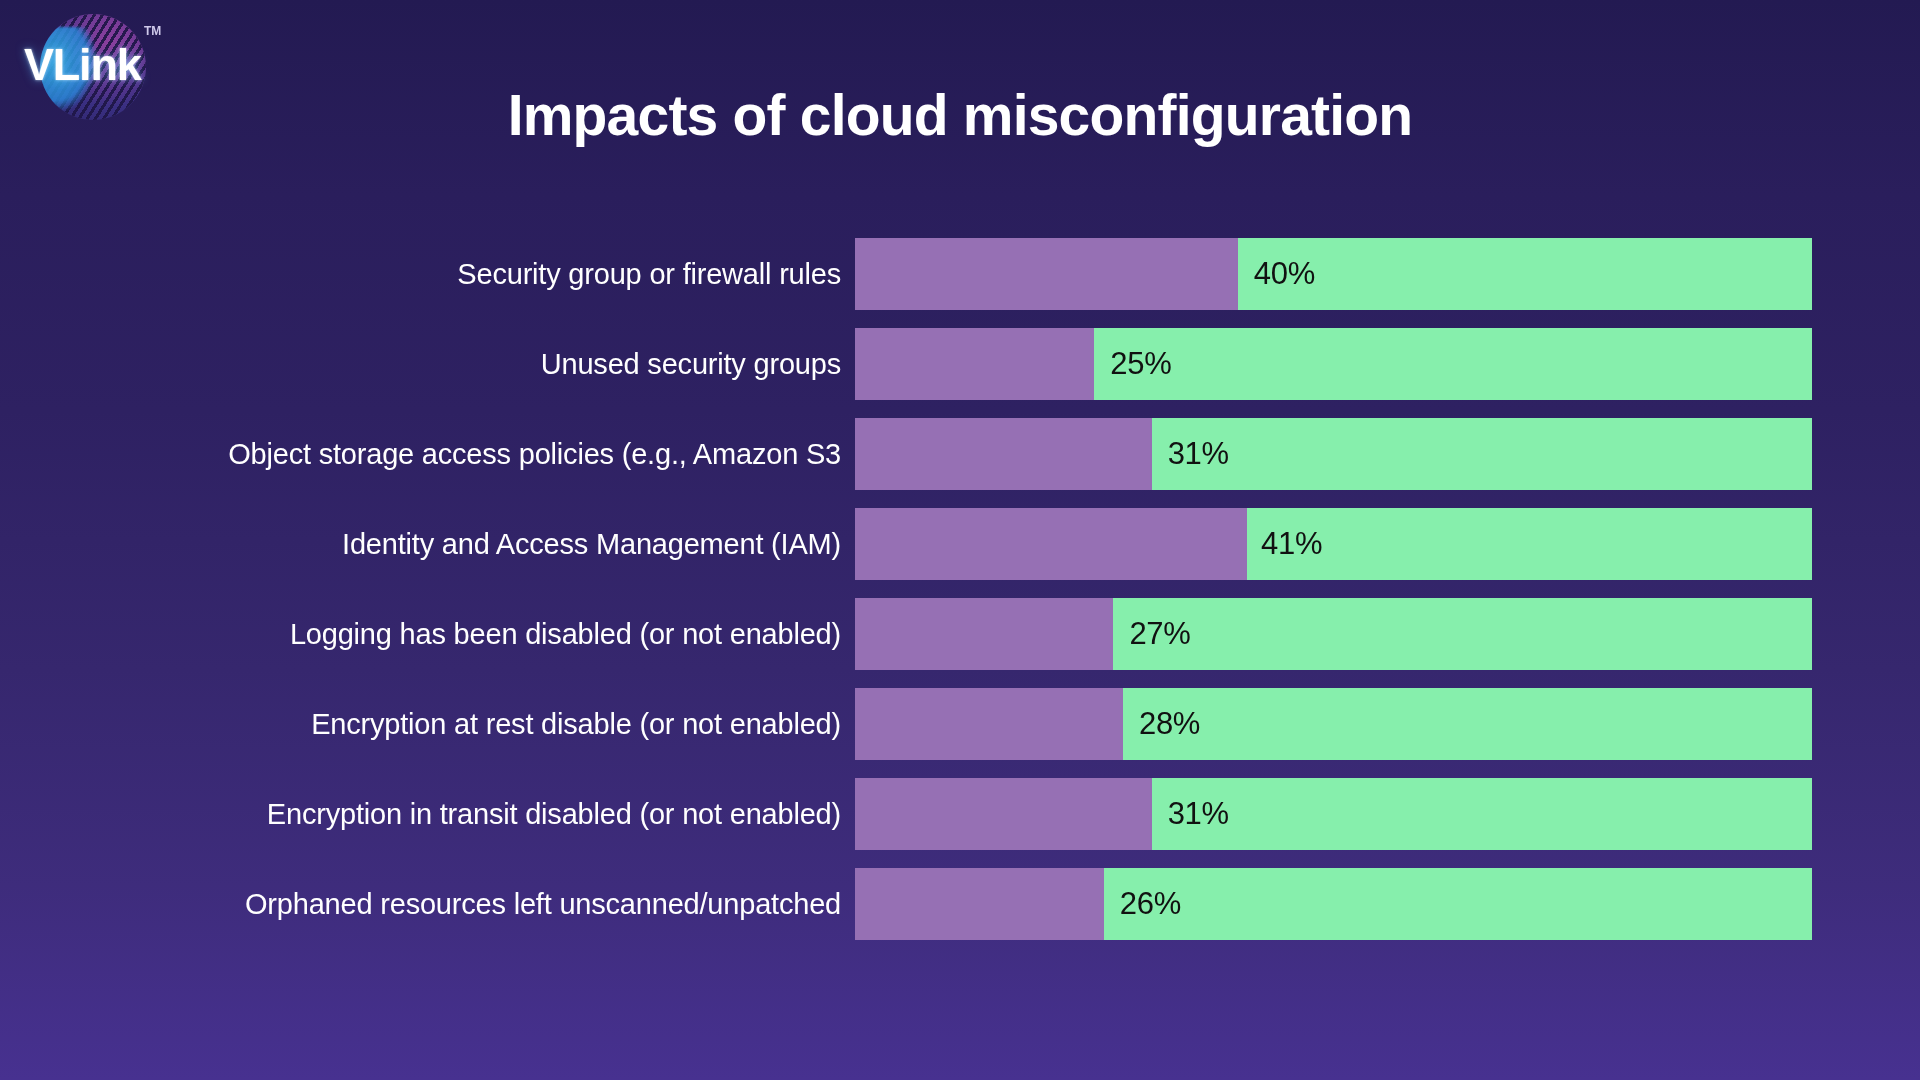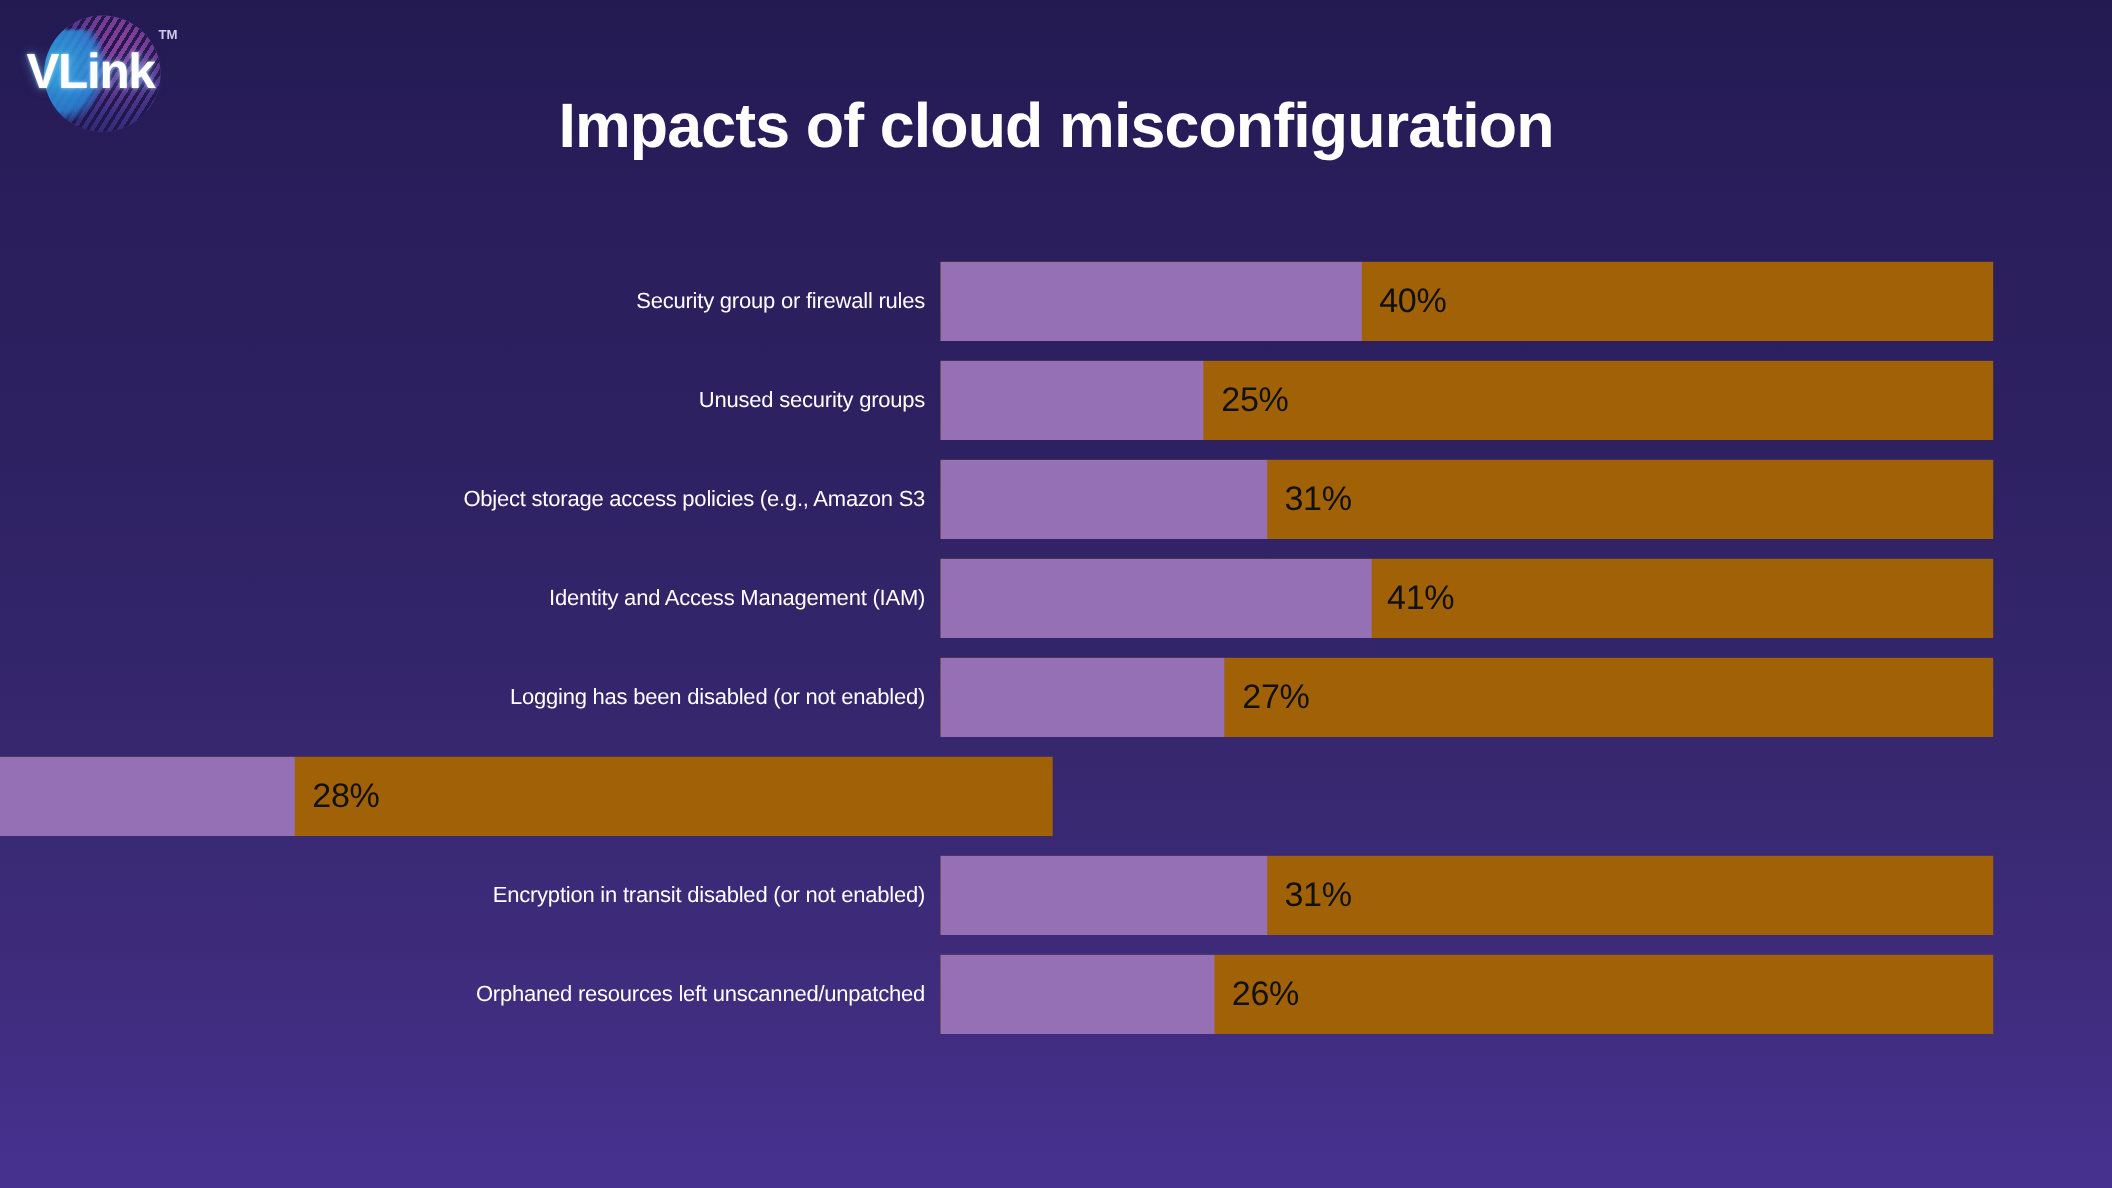--- a/index.html
+++ b/index.html
@@ -108,30 +108,30 @@
   .row {
     display: flex;
     align-items: center;
     height: 72px;
     margin-bottom: 18px;
   }
   .row-label {
     width: 855px;
     padding-right: 14px;
     text-align: right;
-    font-size: 20px;
+    font-size: 29px;
     color: #ffffff;
     white-space: nowrap;
     letter-spacing: -0.2px;
   }
   .track {
     position: relative;
     width: 957px;
     height: 72px;
-    background: #a16207;
+    background: #86efac;
     overflow: hidden;
   }
   .fill {
     position: absolute;
     left: 0;
     top: 0;
     height: 100%;
     background: #9670b4;
   }
   .value {
@@ -187,20 +187,21 @@
       </div>
     </div>
     <div class="row">
       <div class="row-label">Logging has been disabled (or not enabled)</div>
       <div class="track">
         <div class="fill" style="width: 258.39px; background: rgb(150, 112, 180);"></div>
         <div class="value" style="left: 258.39px; text-align: center;">27%</div>
       </div>
     </div>
     <div class="row">
+      <div class="row-label">Encryption at rest disable (or not enabled)</div>
       <div class="track">
         <div class="fill" style="width: 267.96px; background: rgb(150, 112, 180);"></div>
         <div class="value" style="left: 267.96px;">28%</div>
       </div>
     </div>
     <div class="row">
       <div class="row-label">Encryption in transit disabled (or not enabled)</div>
       <div class="track">
         <div class="fill" style="width: 296.67px; background: rgb(150, 112, 180);"></div>
         <div class="value" style="left: 296.67px;">31%</div>

